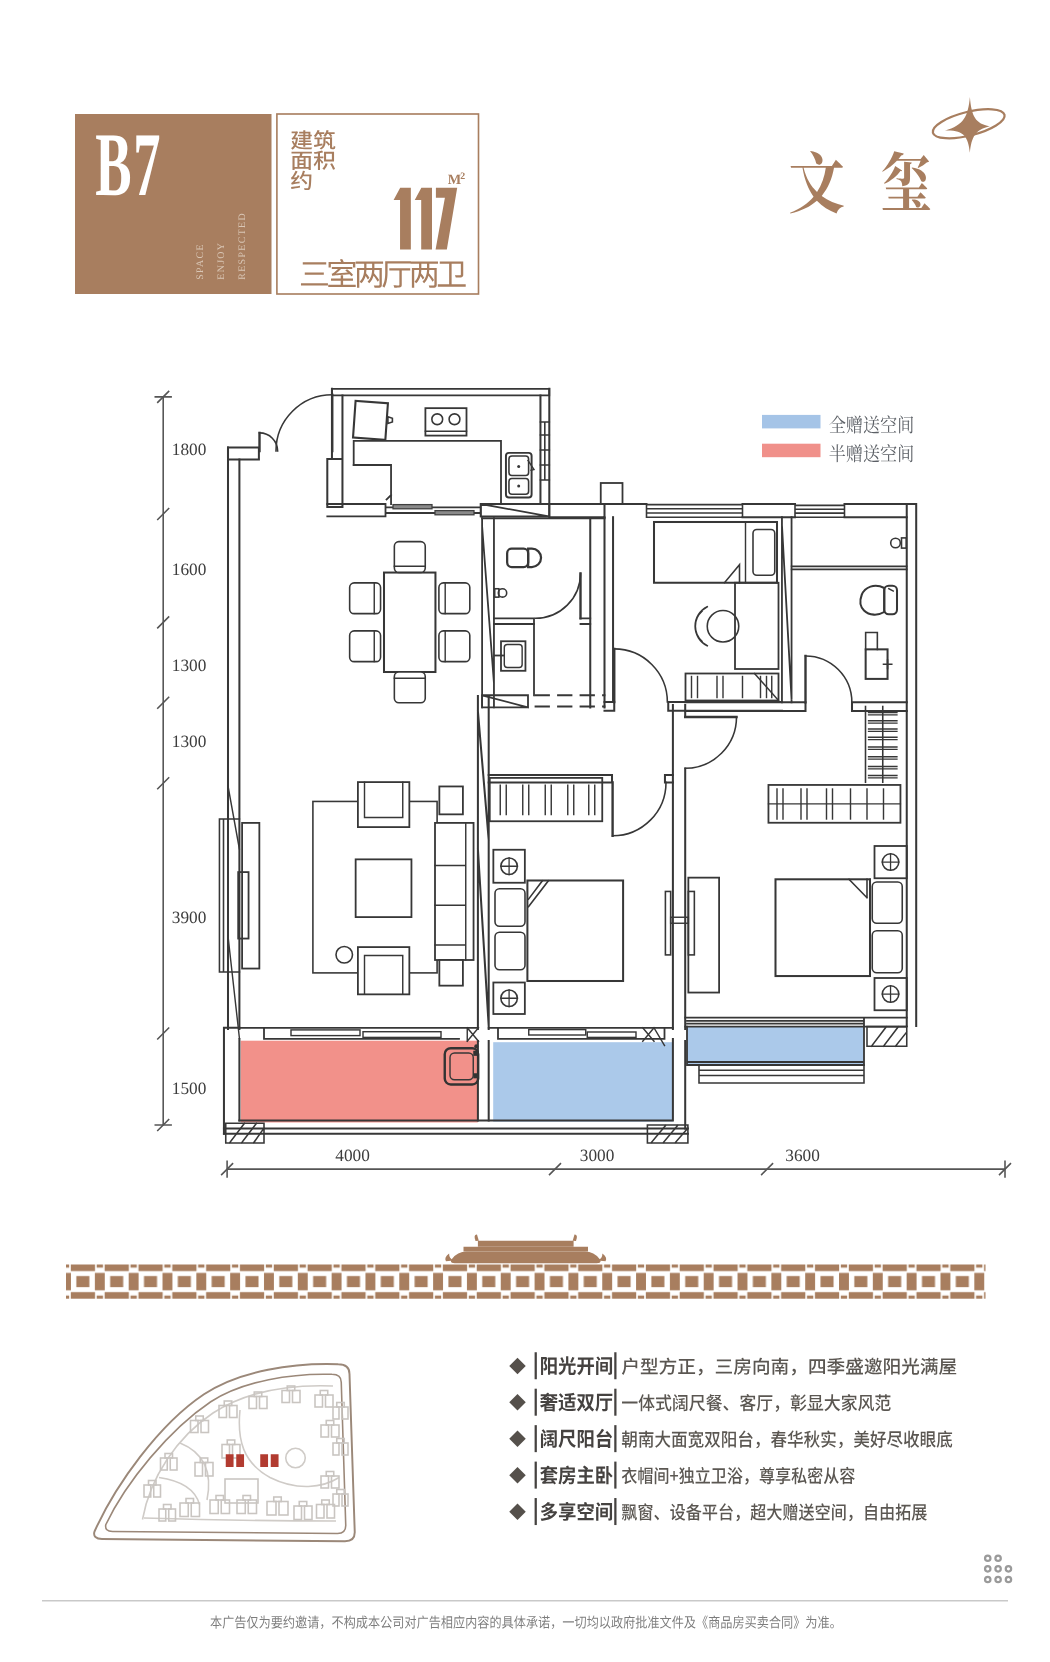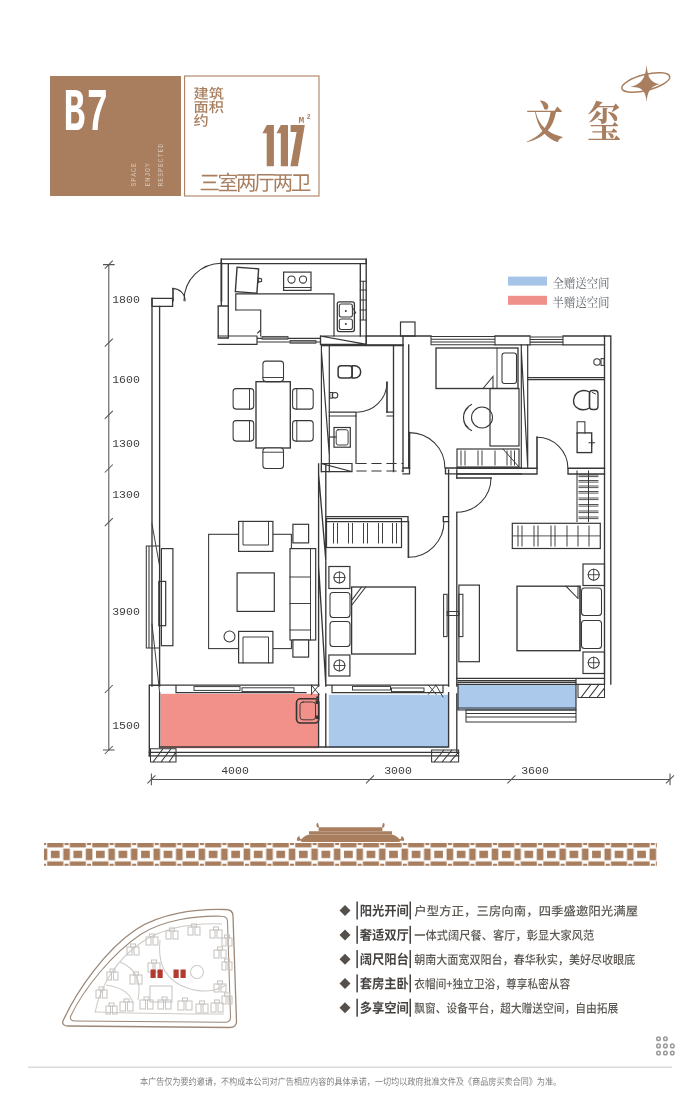--- a/index.html
+++ b/index.html
@@ -1,16 +1,16 @@
 <!DOCTYPE html>
 <html><head><meta charset="utf-8">
 <style>
 html,body{margin:0;padding:0;background:#fff;}
 #page{position:relative;width:692px;height:1108px;background:#fff;overflow:hidden;
-font-family:Liberation Mono, monospace;}
+font-family:Liberation Serif, serif;}
 svg{position:absolute;left:0;top:0;}
 </style></head><body>
 <div id="page">
 <svg width="700" height="1108" viewBox="0 0 700 1108">
 <defs>
 <pattern id="band" x="44" y="843" width="22.55" height="22.8" patternUnits="userSpaceOnUse">
  <g fill="#a87e5f">
   <rect x="0" y="0" width="2.1" height="2.1"></rect>
             <rect x="20.45" y="0" width="2.1" height="2.1"></rect>
   <rect x="0" y="20.7" width="2.1" height="2.1"></rect>

